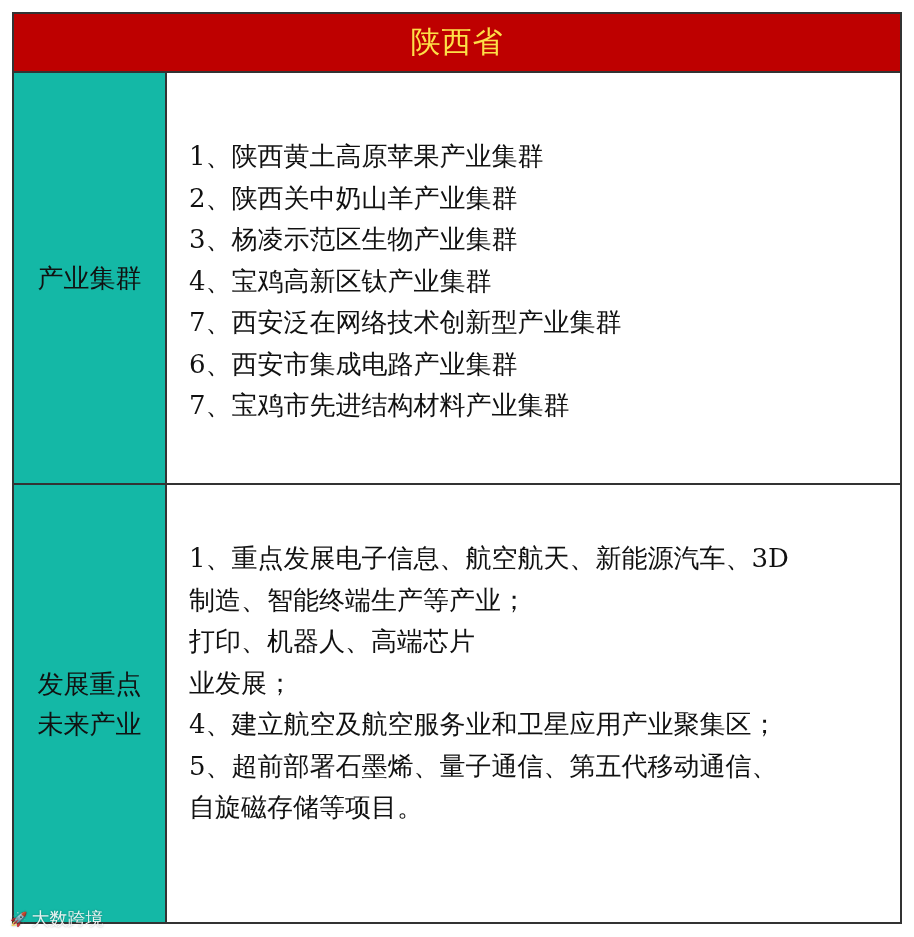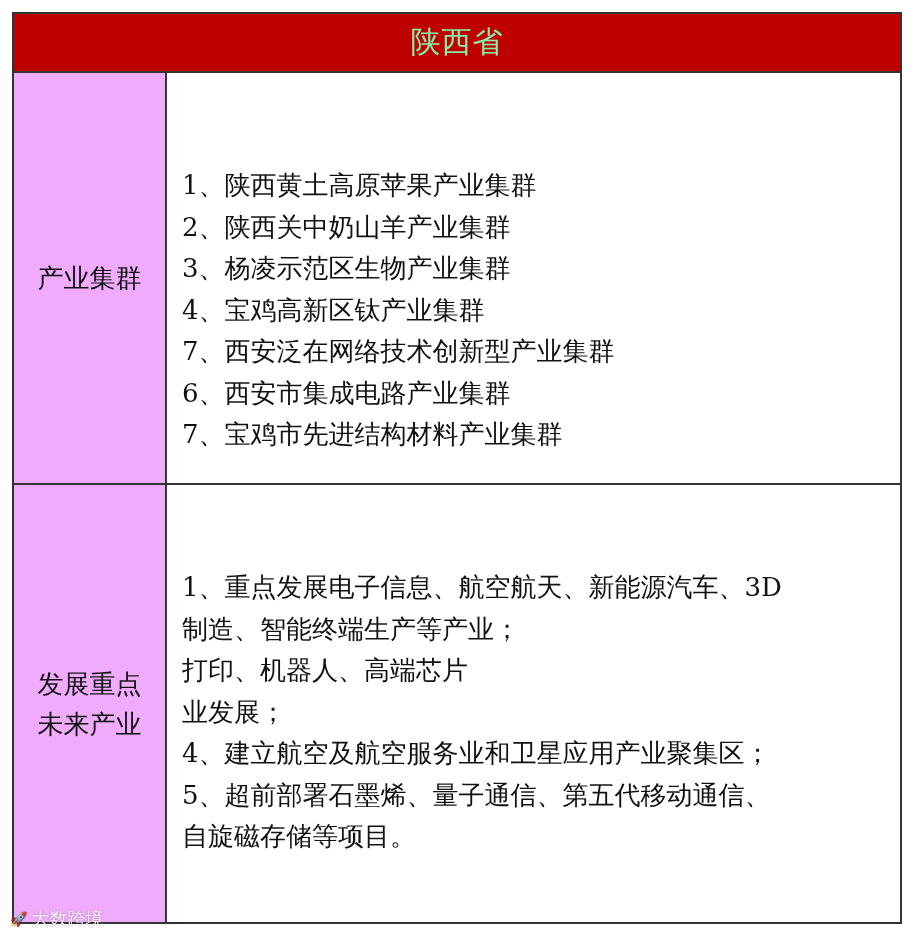--- a/index.html
+++ b/index.html
@@ -6,37 +6,37 @@
   body { width: 914px; height: 937px; position: relative; overflow: hidden;
          font-family: "DejaVu Serif", "Liberation Serif", serif; color: #111; }
   .table {
     position: absolute; left: 12px; top: 12px; width: 890px; height: 912px;
     border: 2px solid #333; box-sizing: border-box; background: #fff;
   }
   .header {
     position: absolute; left: 0; top: 0; right: 0; height: 57px;
     background: #BE0000; border-bottom: 2px solid #333;
     display: flex; align-items: center; justify-content: center;
-    color: #86efac; font-size: 30px; letter-spacing: 1px;
+    color: #fde047; font-size: 30px; letter-spacing: 1px;
     font-family: "DejaVu Sans", "Liberation Sans", sans-serif;
   }
   .row { position: absolute; left: 0; right: 0; }
   .row1 { top: 59px; height: 410px; border-bottom: 2px solid #333; }
   .row2 { top: 471px; bottom: 0; }
   .label {
     position: absolute; left: 0; top: 0; bottom: 0; width: 151px;
-    background: #f0abfc; border-right: 2px solid #333;
+    background: #14b8a6; border-right: 2px solid #333;
     display: flex; align-items: center; justify-content: center;
     text-align: center; font-size: 26px; line-height: 40px;
     font-family: "DejaVu Sans", "Liberation Sans", sans-serif;
   }
   .content {
     position: absolute; left: 153px; right: 0; top: 0; bottom: 0;
-    padding-left: 15px; box-sizing: border-box;
-    font-size: 26px; line-height: 41.5px; margin-top: 29px;
+    padding-left: 22px; box-sizing: border-box;
+    font-size: 26px; line-height: 41.5px;
   }
   .row1 .content { padding-top: 63px; }
   .row2 .content { padding-top: 53px; line-height: 41.5px; }
   .line { white-space: nowrap; }
   .watermark {
     position: absolute; left: 10px; top: 907px; color: rgba(255,255,255,0.9);
     font-size: 18px; font-family: "DejaVu Sans", "Liberation Sans", sans-serif;
     text-shadow: 0 0 2px rgba(0,0,0,0.35);
     display: flex; align-items: center; gap: 4px;
   }

